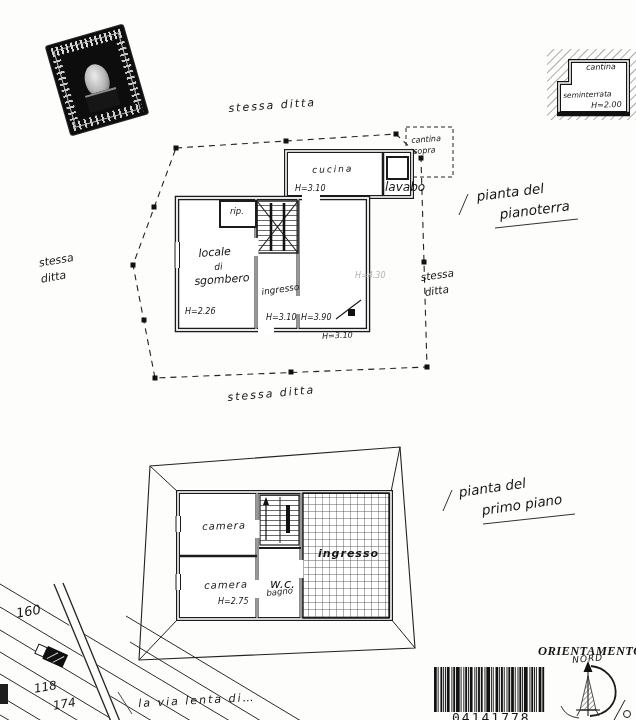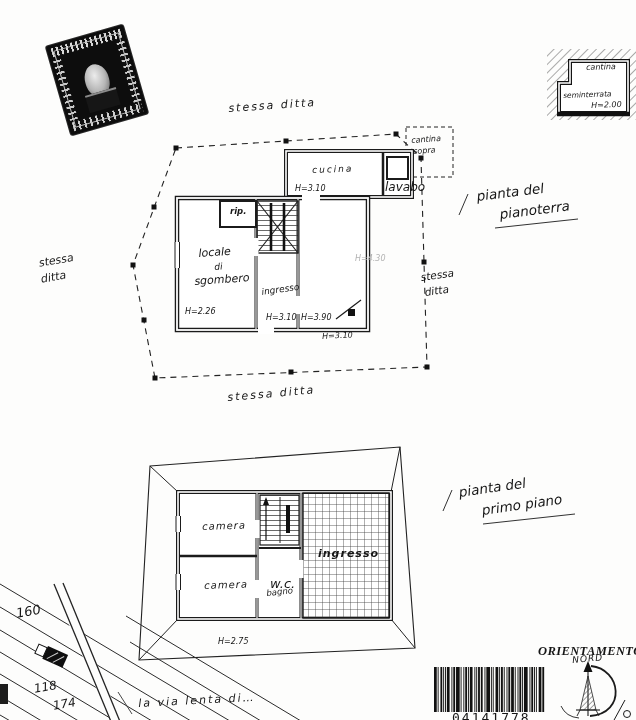--- a/index.html
+++ b/index.html
@@ -221,34 +221,34 @@
   <span class="lbl" style="left:476px;top:190px;font-size:13.5px;transform:rotate(-7deg);">pianta del</span>
   <span class="lbl" style="left:499px;top:208px;font-size:13.5px;transform:rotate(-7deg);">pianoterra</span>
   <span class="lbl" style="left:458px;top:486px;font-size:13.5px;transform:rotate(-8deg);">pianta del</span>
   <span class="lbl" style="left:481px;top:504px;font-size:13.5px;transform:rotate(-8deg);">primo piano</span>
 
   <span class="lbl" style="left:312px;top:166px;font-size:9px;letter-spacing:2px;transform:rotate(-2deg);">cucina</span>
   <span class="lbl" style="left:295px;top:185px;font-size:8px;">H=3.10</span>
   <span class="lbl" style="left:385px;top:181px;font-size:12px;">lavabo</span>
   <span class="lbl" style="left:411px;top:137px;font-size:8px;transform:rotate(-4deg);">cantina</span>
   <span class="lbl" style="left:413px;top:148px;font-size:8px;transform:rotate(-4deg);">sopra</span>
-  <span class="lbl" style="left:230px;top:207px;font-size:8.5px;font-weight:bold;">rip.</span>
+  <span class="lbl" style="left:230px;top:207px;font-size:8.5px;">rip.</span>
   <span class="lbl" style="left:198px;top:248px;font-size:11px;transform:rotate(-4deg);">locale</span>
   <span class="lbl" style="left:214px;top:263px;font-size:9px;transform:rotate(-4deg);">di</span>
   <span class="lbl" style="left:194px;top:276px;font-size:11px;transform:rotate(-4deg);">sgombero</span>
   <span class="lbl" style="left:185px;top:308px;font-size:8px;">H=2.26</span>
   <span class="lbl" style="left:261px;top:288px;font-size:9px;transform:rotate(-8deg);">ingresso</span>
   <span class="lbl" style="left:266px;top:314px;font-size:8px;">H=3.10</span>
-  <span class="lbl faint" style="left:311px;top:255px;font-size:8px;padding-left:44px;">H=4.30</span>
+  <span class="lbl faint" style="left:311px;top:272px;font-size:8px;padding-left:44px;">H=4.30</span>
   <span class="lbl" style="left:301px;top:314px;font-size:8px;font-style:italic;">H=3.90</span>
   <span class="lbl" style="left:322px;top:333px;font-size:8px;transform:rotate(-3deg);">H=3.10</span>
 
   <span class="lbl" style="left:202px;top:522px;font-size:10px;letter-spacing:1px;transform:rotate(-2deg);">camera</span>
   <span class="lbl" style="left:204px;top:581px;font-size:10px;letter-spacing:1px;transform:rotate(-2deg);">camera</span>
-  <span class="lbl" style="left:218px;top:598px;font-size:8px;margin-top:40px;">H=2.75</span>
+  <span class="lbl" style="left:218px;top:598px;font-size:8px;">H=2.75</span>
   <span class="lbl" style="left:270px;top:577px;font-size:13px;">w.c.</span>
   <span class="lbl" style="left:266px;top:589px;font-size:8.5px;transform:rotate(-6deg);">bagno</span>
   <span class="lbl" style="left:318px;top:548px;font-size:11px;font-weight:bold;letter-spacing:1px;">ingresso</span>
 
   <span class="lbl" style="left:15px;top:607px;font-size:13px;transform:rotate(-10deg);">160</span>
   <span class="lbl" style="left:33px;top:683px;font-size:12px;transform:rotate(-10deg);">118</span>
   <span class="lbl" style="left:52px;top:700px;font-size:12px;transform:rotate(-10deg);">174</span>
 
   <span class="lbl" style="left:138px;top:698px;font-size:11px;letter-spacing:2px;transform:rotate(-3deg);">la via lenta di…</span>
 

